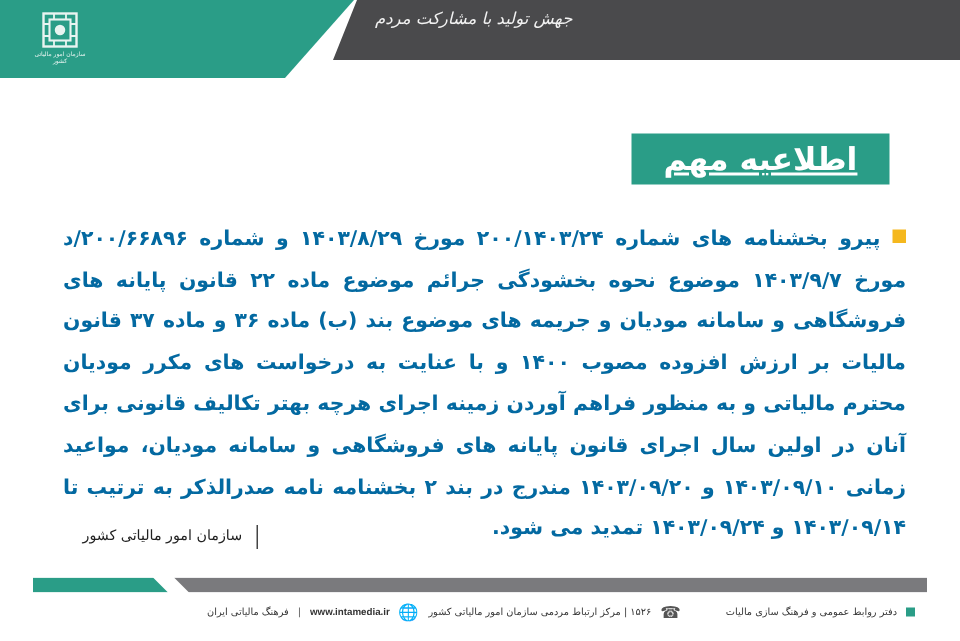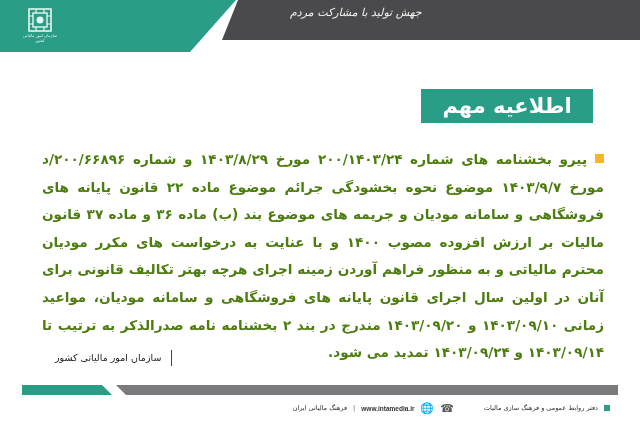--- a/index.html
+++ b/index.html
@@ -22,32 +22,32 @@
   .logo {
     position: absolute; left: 28px; top: 8px; width: 24px; height: 24px;
   }
   .logo-caption {
     position: absolute; left: 20px; top: 33px; width: 40px;
     color: #e9f5f2; font-size: 4px; text-align: center; direction: rtl;
   }
   .slogan {
     position: absolute; left: 250px; top: 6px; color: #f2f2f2;
     font-family: "DejaVu Serif", serif; font-style: italic; font-size: 11px;
-    direction: rtl; white-space: nowrap; margin-left: 40px;
+    direction: rtl; white-space: nowrap;
   }
   .title-badge {
     position: absolute; left: 421px; top: 89px; width: 172px; height: 34px;
     background: #2a9d87; color: #ffffff;
     display: flex; align-items: center; justify-content: center;
-    font-size: 21px; font-weight: bold; direction: rtl;
+    font-size: 21px; font-weight: bold; direction: rtl; text-decoration: underline;
   }
   .body-text {
     position: absolute; left: 42px; top: 146px; width: 562px;
     direction: rtl; text-align: justify; text-align-last: right;
-    font-size: 13.6px; font-weight: bold; line-height: 27.6px; color: #4d7c0f;
+    font-size: 13.6px; font-weight: bold; line-height: 27.6px; color: #0369a1;
   }
   .bullet {
     display: inline-block; width: 9px; height: 9px; background: #f5b81e;
     margin-left: 8px; vertical-align: 1px;
   }
   .signature {
     position: absolute; left: 55px; top: 350px; direction: rtl;
     font-size: 9.5px; color: #222; padding-right: 10px;
     border-right: 1px solid #444; line-height: 16px;
   }
@@ -94,17 +94,18 @@
 
 <div class="signature">سازمان امور مالیاتی کشور</div>
 
 <div class="footer-teal"></div>
 <div class="footer-gray"></div>
 
 <div class="footer-info">
   <span class="sq"></span>
   <span>دفتر روابط عمومی و فرهنگ سازی مالیات</span>
   <span class="phone-icon">☎</span>
+  <span>۱۵۲۶ | مرکز ارتباط مردمی سازمان امور مالیاتی کشور</span>
   <span class="globe-icon">🌐</span>
   <span class="url">www.intamedia.ir</span>
   <span class="sep">|</span>
   <span>فرهنگ مالیاتی ایران</span>
 </div>
 
 </body></html>

